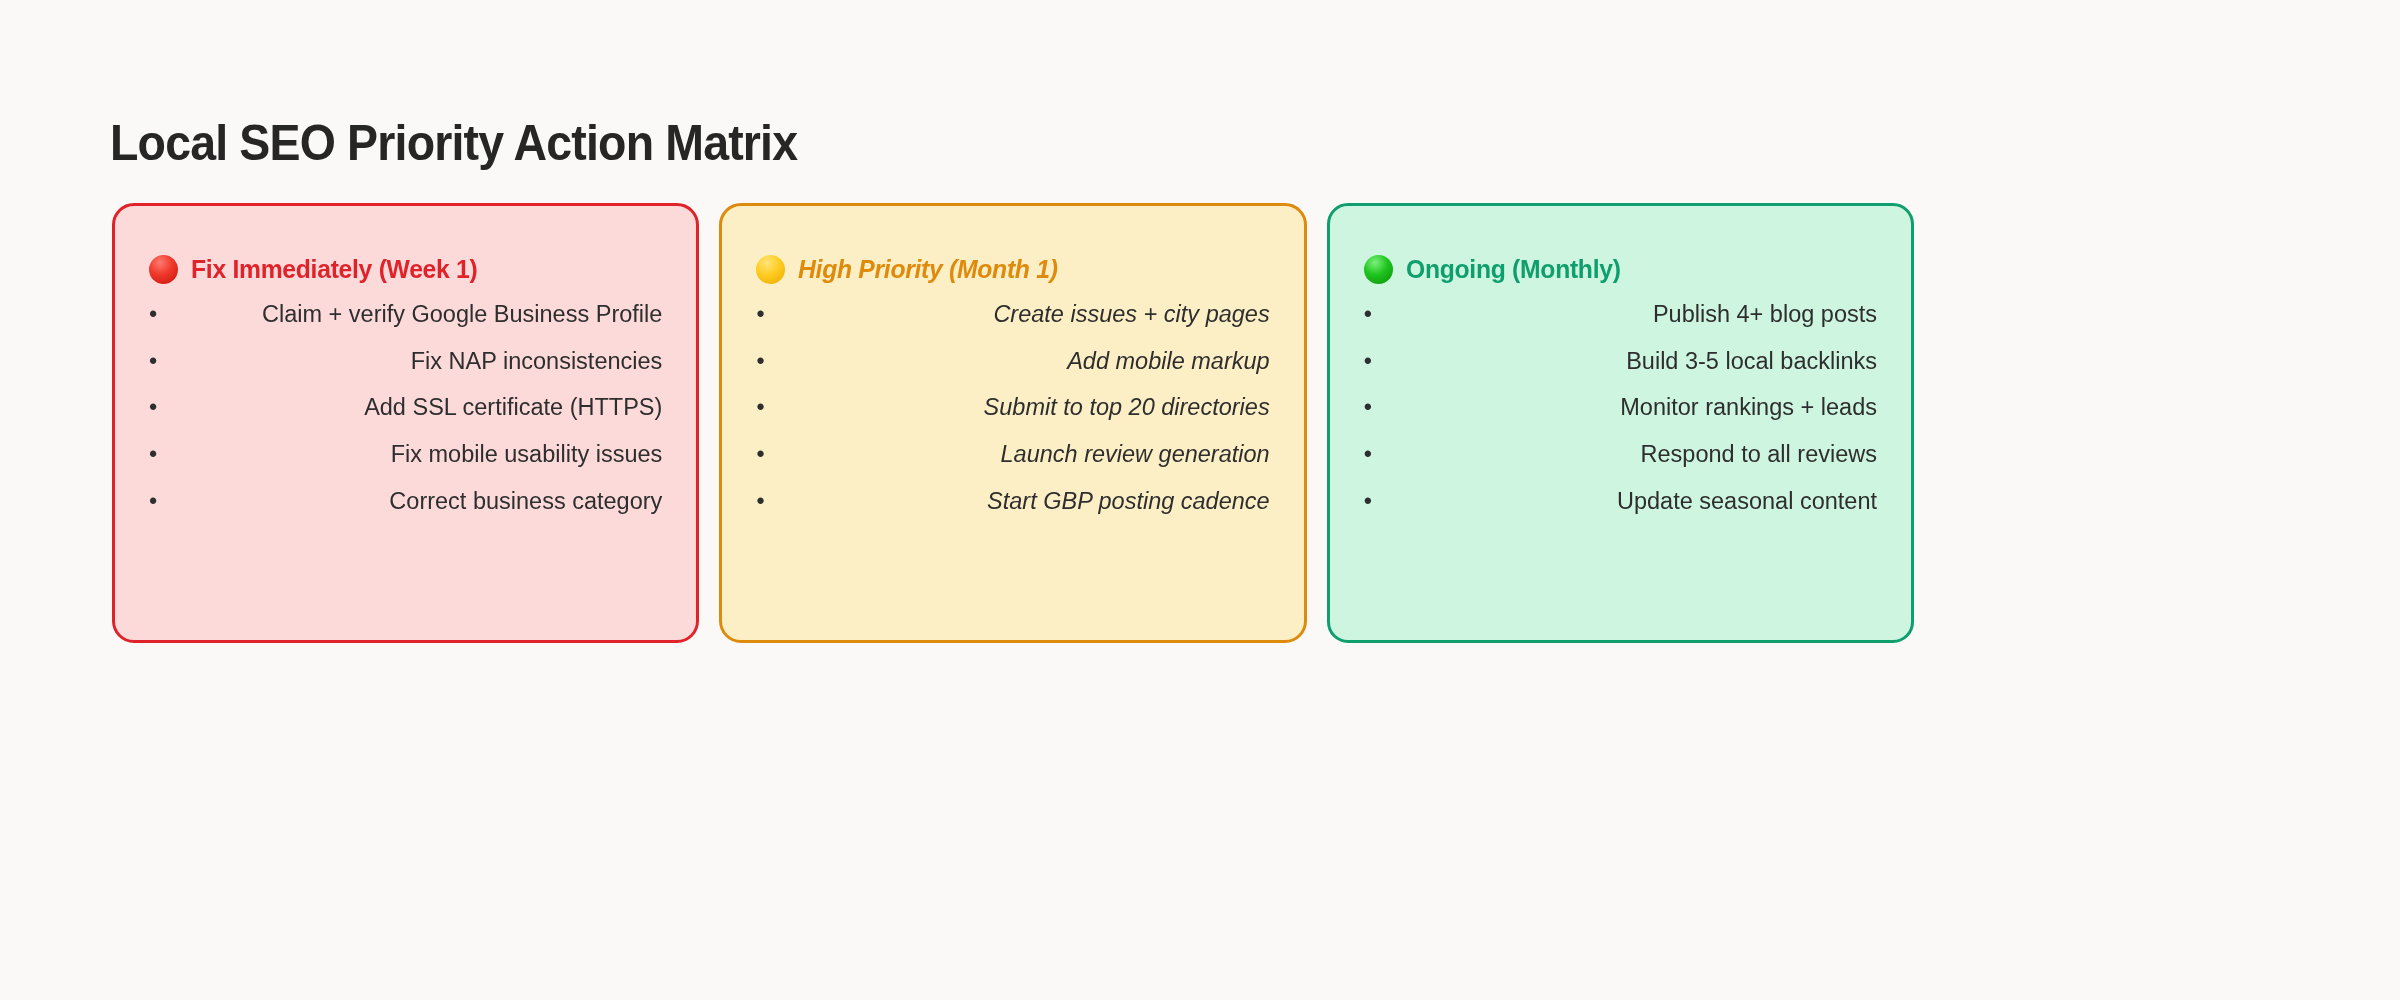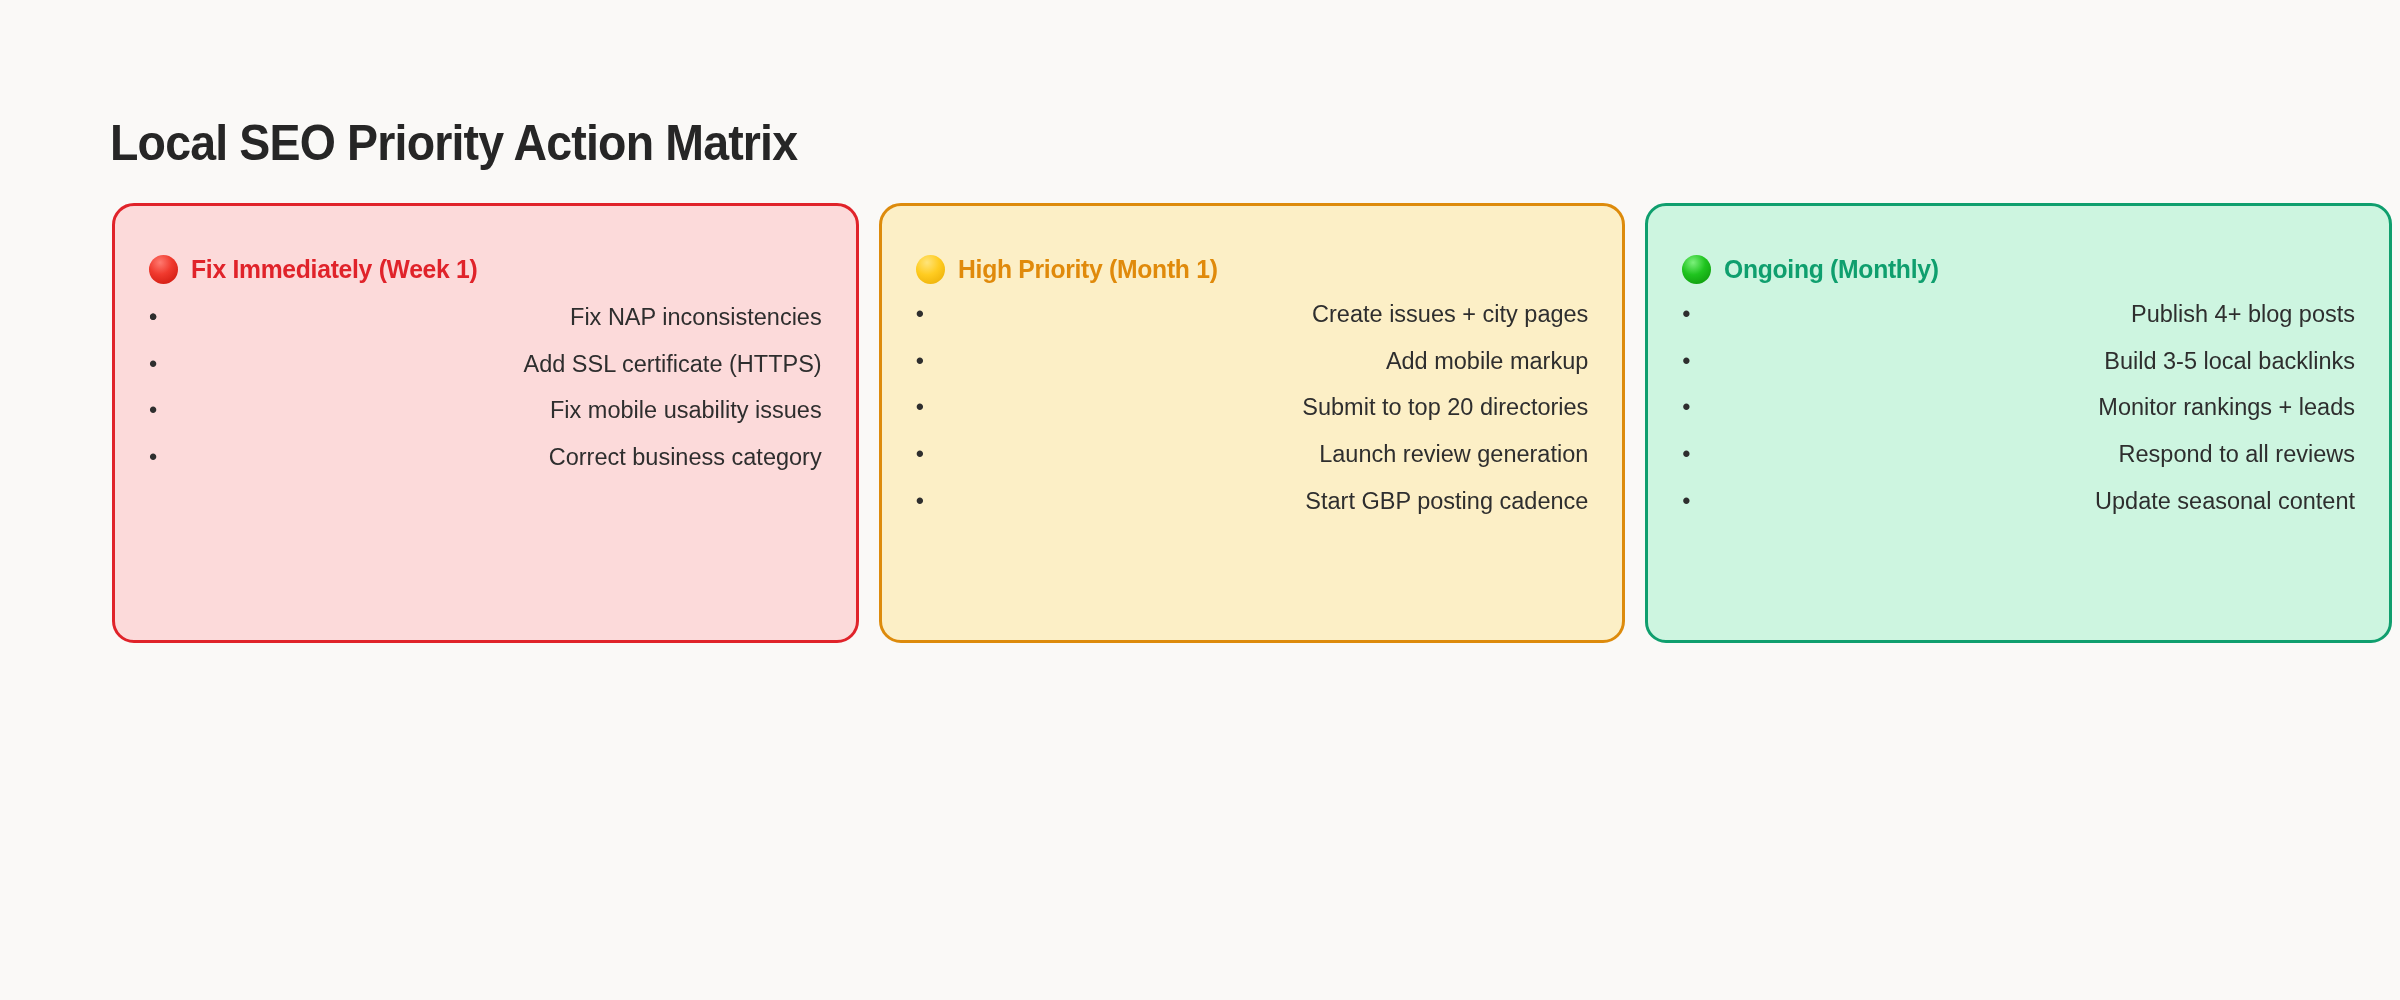--- a/index.html
+++ b/index.html
@@ -35,21 +35,21 @@
     white-space: nowrap;
     transform: scaleX(0.93);
     transform-origin: left top;
   }
 
   
   .matrix {
     position: absolute;
     left: 112px;
     top: 203px;
-    width: 2280px;
+    width: 1802px;
     display: flex;
     flex-direction: row;
     gap: 20px;
     align-items: stretch;
   }
 
   .card {
     flex: 1 1 0;
     box-sizing: border-box;
     min-height: 440px;
@@ -127,42 +127,42 @@
     top: 0;
     color: #2e2e2e;
     font-size: 23.5px;
     line-height: 1.18;
   }
 
   
   .card-red    { background: #fcdada; border-color: #e0232a; }
   .card-red    .card-title { color: #e0232a; }
 
-  .card-yellow { background: #fcefc6; border-color: #dd8b0c; }
+  .card-yellow { background: #fcefc6; border-color: #dd8b0c; font-style: italic; }
   .card-yellow .card-title { color: #e08a0b; }
 
   .card-green  { background: #cdf5e0; border-color: #0f9f6e; border-radius: 21px; }
   .card-green  .card-title { color: #0f9f6e; }
 </style>
 </head>
 <body>
 
 <div class="page">
 
   <h1 class="page-title">Local SEO Priority Action Matrix</h1>
 
   <div class="matrix">
 
     <section class="card card-red">
       <div class="card-header">
         <span class="card-dot dot-red"></span>
         <span class="card-title">Fix Immediately (Week 1)</span>
       </div>
       <ul class="card-list">
-        <li><span class="bullet">•</span></li>
+        <li><span class="bullet">•</span><span>Claim + verify Google Business Profile</span></li>
         <li><span class="bullet">•</span><span>Fix NAP inconsistencies</span></li>
         <li><span class="bullet">•</span><span>Add SSL certificate (HTTPS)</span></li>
         <li><span class="bullet">•</span><span>Fix mobile usability issues</span></li>
         <li><span class="bullet">•</span><span>Correct business category</span></li>
       </ul>
     </section>
 
     <section class="card card-yellow">
       <div class="card-header">
         <span class="card-dot dot-yellow"></span>

